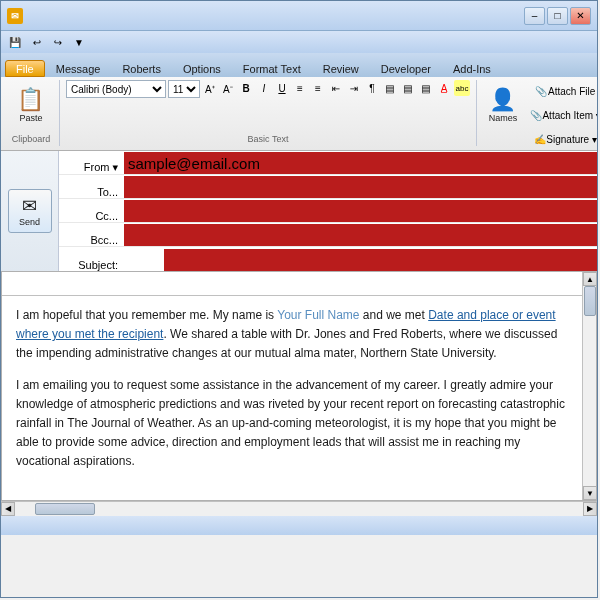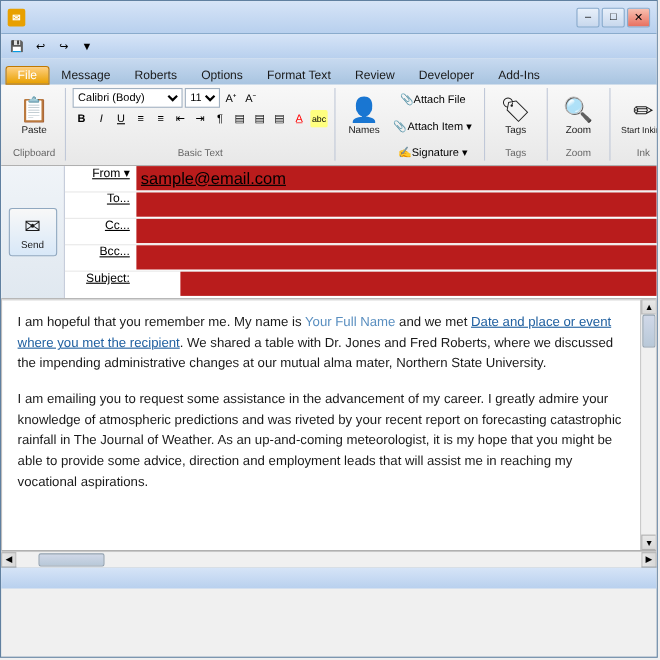--- a/index.html
+++ b/index.html
@@ -211,24 +211,23 @@
       justify-content: center;
       border-radius: 3px;
       font-size: 9px;
       color: #1a1a1a;
     }
     .send-button .send-icon { font-size: 18px; }
 
     .fields-column { flex: 1; }
     .field-row {
       display: flex;
-      align-items: flex-start;
+      align-items: flex-end;
       height: 24px;
       border-bottom: 1px solid #e8e8e8;
-      text-decoration: underline;
     }
     .field-row:last-child { border-bottom: none; gap: 40px; }
     .field-label {
       width: 65px;
       text-align: right;
       padding-right: 6px;
       font-size: 11px;
     }
     .field-label-dropdown {
       display: flex;
@@ -403,21 +402,21 @@
       <div class="ribbon-group-content">
         <div class="ribbon-btn-large">
           <div class="icon-lg">📋</div>
           <span>Paste</span>
         </div>
       </div>
       <div class="ribbon-group-label">Clipboard</div>
     </div>
 
     <div class="ribbon-group">
-      <div class="ribbon-group-content" style="flex-direction:column; align-items:flex-start; gap:2px;">
+      <div class="ribbon-group-content" style="flex-direction:row; align-items:flex-start; gap:2px;">
         <div class="ribbon-row">
           <select class="font-select">
             <option>Calibri (Body)</option>
           </select>
           <select class="font-size-select">
             <option>11</option>
           </select>
           <div class="format-btn">A⁺</div>
           <div class="format-btn">A⁻</div>
         </div>
@@ -526,21 +525,21 @@
         <input class="field-value" type="text" style="">
       </div>
       <div class="field-row">
         <div class="field-label">Subject:</div>
         <input class="field-value" type="text" style="">
       </div>
     </div>
   </div>
 
   <div class="body-wrapper">
-    <div class="email-body" style="padding-right: 20px;">
+    <div class="email-body" style="padding-right: 20px; margin-top: 23px;">
       <p style="margin-bottom: 12px;">
         <span>I am hopeful that you remember me. My name is </span><span class="placeholder-text">Your Full Name</span><span> and we met </span><span class="link-text">Date and place or event where you met the recipient</span><span>. We shared a table with Dr. Jones and Fred Roberts, where we discussed the impending administrative changes at our mutual alma mater, Northern State University.</span>
       </p>
       <p>
         <span>I am emailing you to request some assistance in the advancement of my career. I greatly admire your knowledge of atmospheric predictions and was riveted by your recent report on forecasting catastrophic rainfall in The Journal of Weather. As an up-and-coming meteorologist, it is my hope that you might be able to provide some advice, direction and employment leads that will assist me in reaching my vocational aspirations.</span>
       </p>
     </div>
     <div class="scrollbar">
       <div class="scroll-arrow">▲</div>
       <div class="scroll-track">

